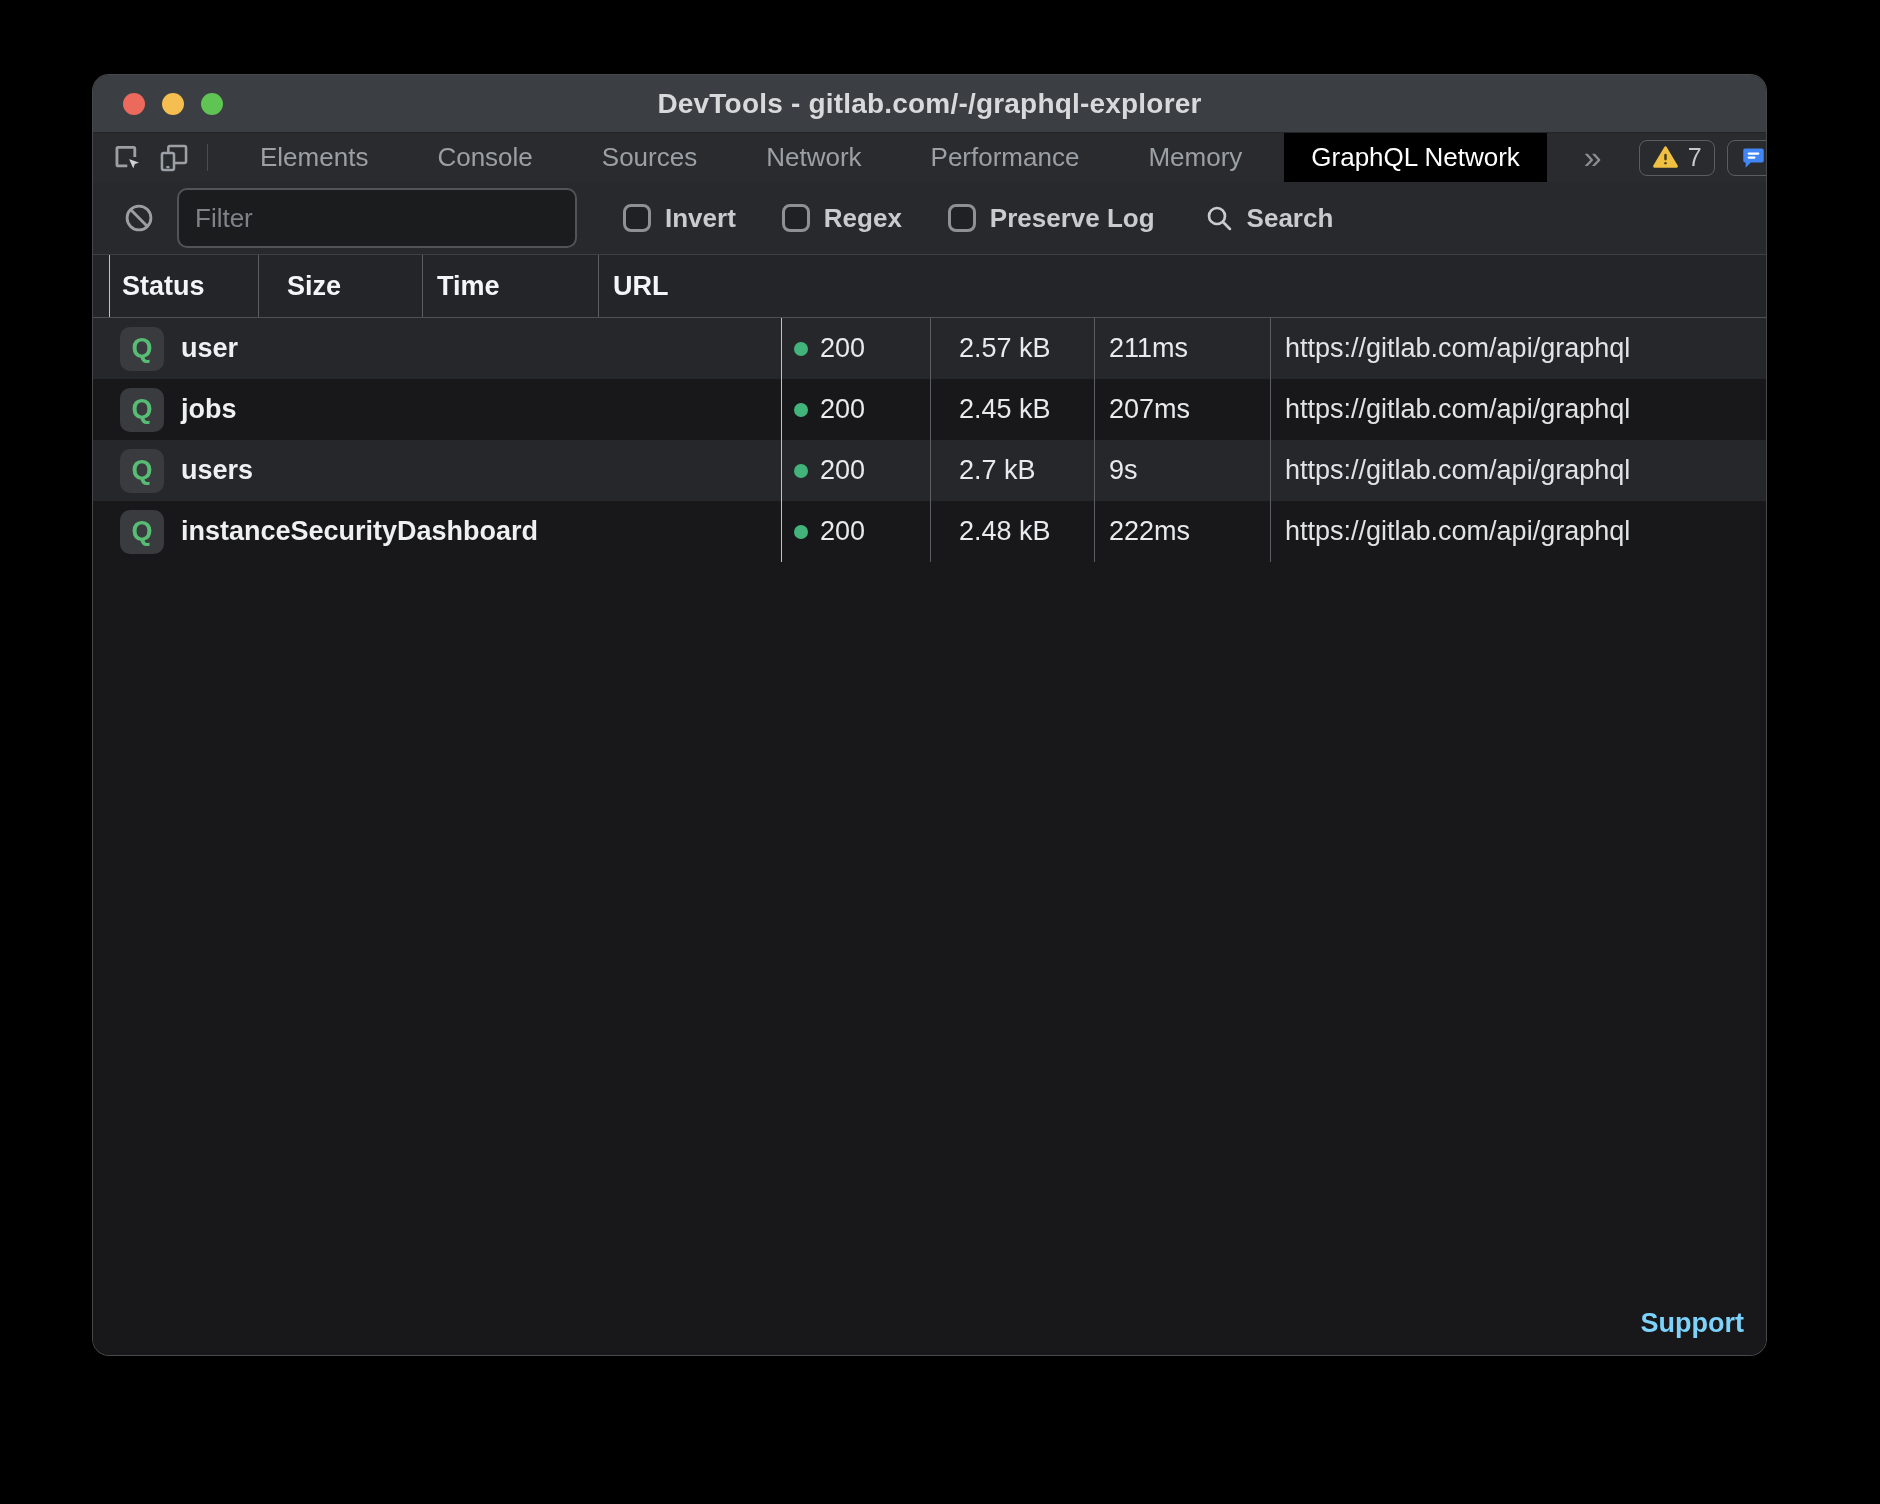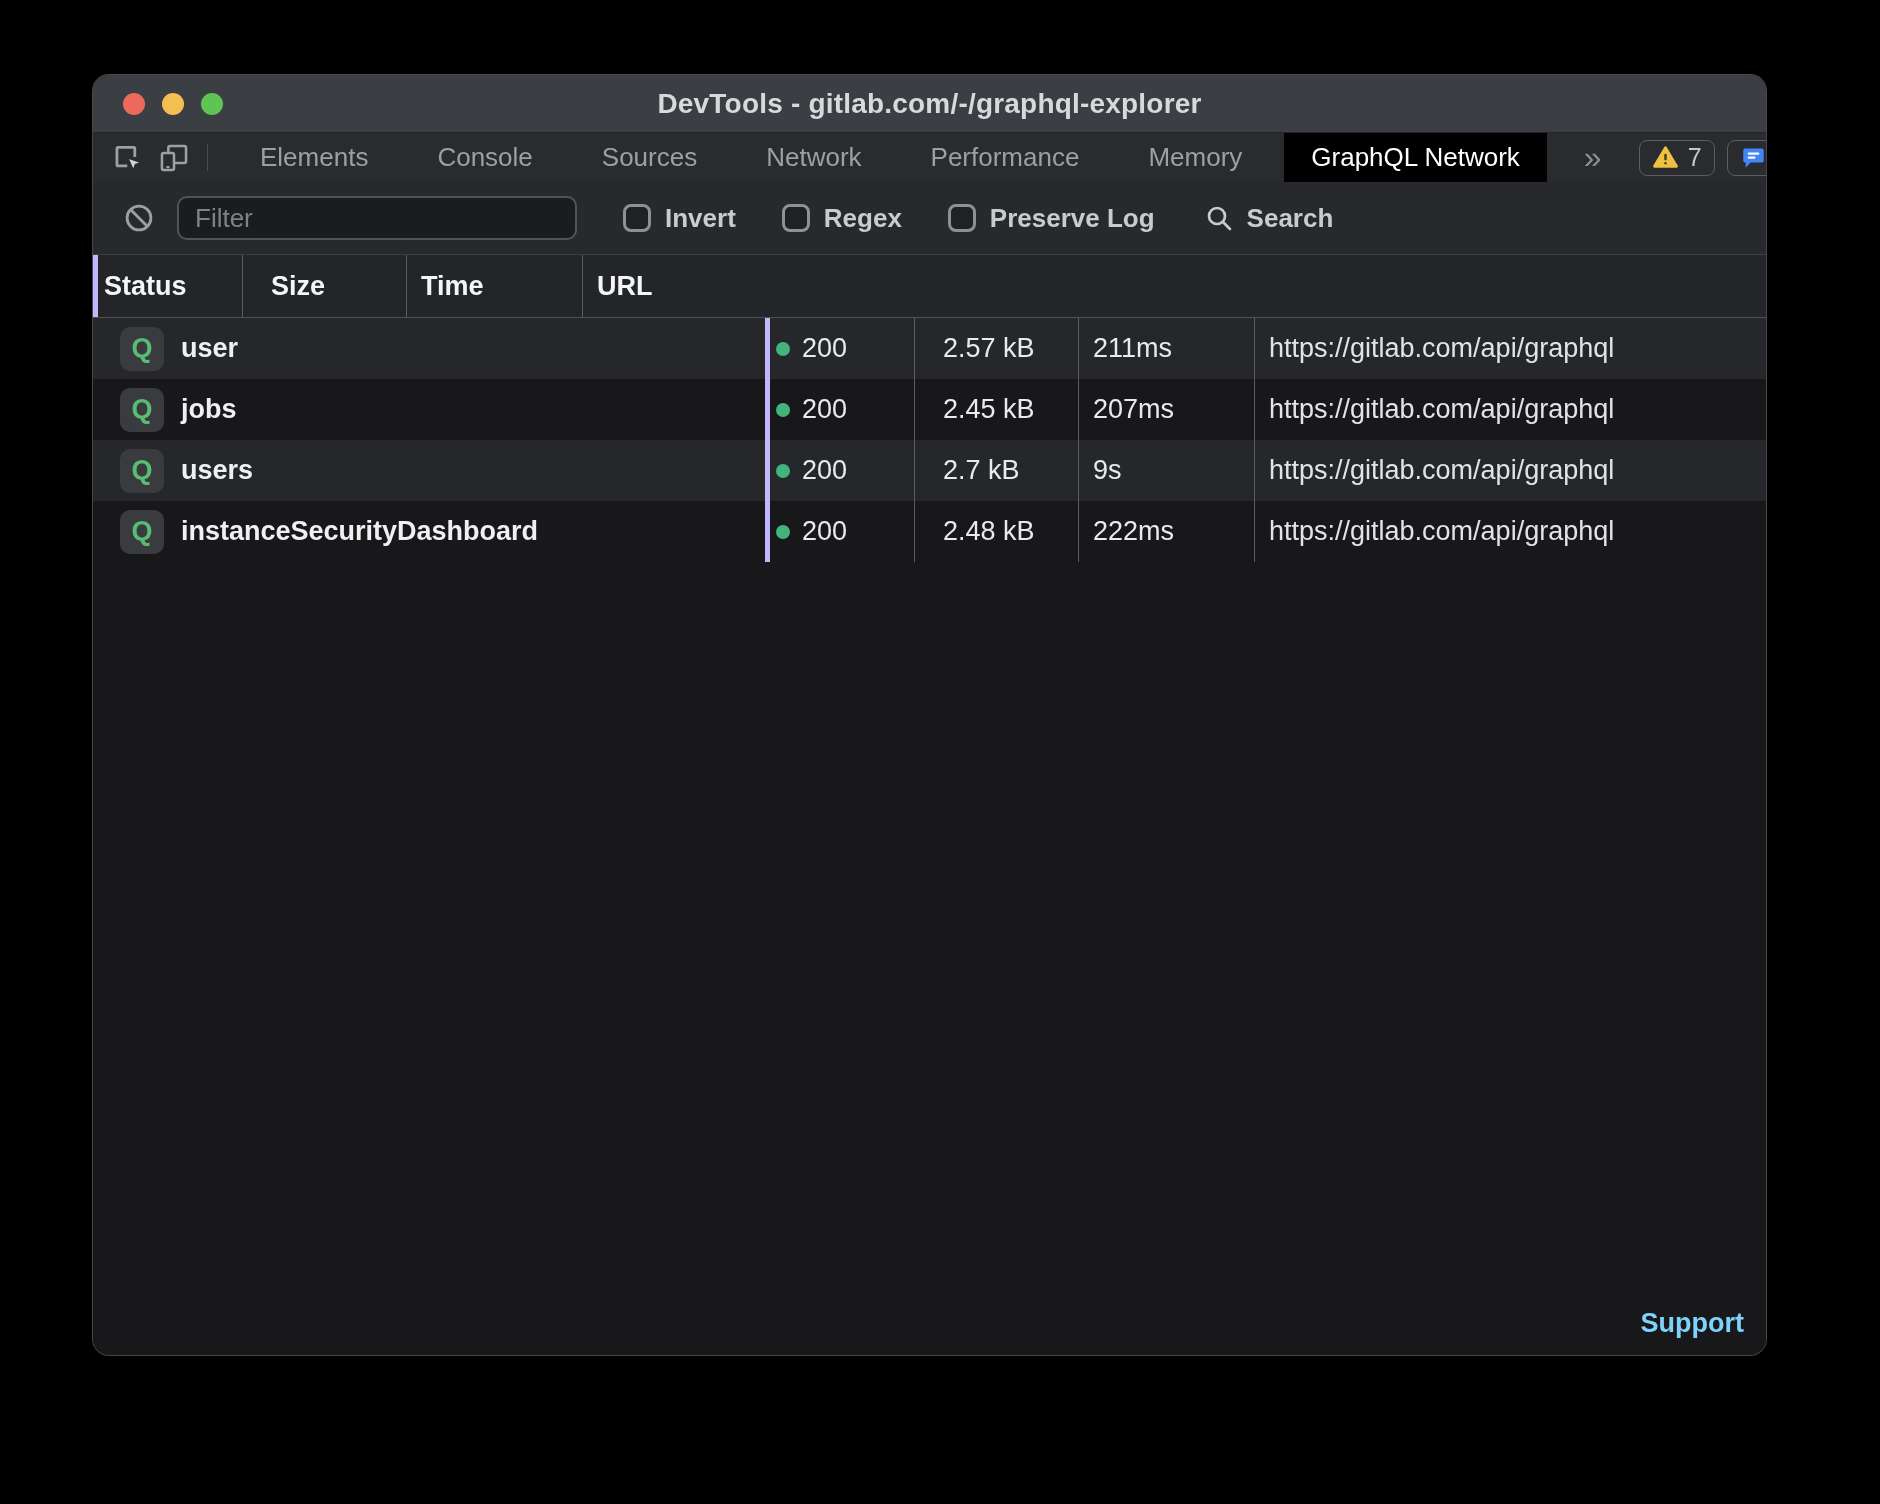--- a/index.html
+++ b/index.html
@@ -27,32 +27,32 @@
   .tabbar-left { display:flex; align-items:stretch; padding-left:12px; }
   .vsep { width:1px; background:#4b4c4f; align-self:center; height:27px; margin:0 10px; }
   .tab { padding:0 27px; display:flex; align-items:center; white-space:nowrap; }
   .tab.active { background:#000; color:#fff; }
   .overflow-btn { padding:0 22px; display:flex; align-items:center; font-size:32px; color:#8b8e92; }
   .tabbar-right { margin-left:auto; display:flex; align-items:center; gap:12px; padding-right:16px; }
   .badge { height:36px; border:1px solid #5b5d60; border-radius:8px; display:flex; align-items:center; gap:9px; padding:0 12px; font-size:25px; color:#c6c8ca; }
 
   
   .filterbar { height:73px; flex:0 0 73px; background:#28292c; display:flex; align-items:center; padding:0 22px 0 26px; border-bottom:1px solid #3e3f42; }
-  .filter-input { margin-left:18px; width:400px; height:44px; background:#1b1c1e; border:2px solid #525356; border-radius:10px; color:#e8e8e8; font-size:26px; padding:0 16px; font-family:"Liberation Sans", sans-serif; outline:none; }
+  .filter-input { margin-left:18px; width:400px; height:60px; background:#1b1c1e; border:2px solid #525356; border-radius:10px; color:#e8e8e8; font-size:26px; padding:0 16px; font-family:"Liberation Sans", sans-serif; outline:none; }
   .filter-input::placeholder { color:#7f8286; }
   .check-group { display:flex; align-items:center; gap:14px; margin-left:46px; }
   .checkbox { width:28px; height:28px; border:3px solid #8d9094; border-radius:8px; background:#202124; }
   .check-label { font-weight:700; font-size:26px; color:#c9cbcd; white-space:nowrap; }
   .search-group { display:flex; align-items:flex-end; gap:12px; margin-left:48px; }
 
   
   .thead { height:63px; flex:0 0 63px; background:#242528; display:flex; align-items:stretch; border-bottom:1px solid #505155; color:#f4f5f6; font-weight:700; font-size:27px; }
   .col { display:flex; align-items:center; }
   .c1 { width:672px; flex:0 0 672px; padding-left:27px; }
-  .c2 { width:149px; flex:0 0 149px; padding-left:6px; border-left:5px solid #c4b5fd; }
+  .c2 { width:149px; flex:0 0 149px; padding-left:12px; border-left:1px solid #c4b5fd;margin-left:16px; }
   .c3 { width:164px; flex:0 0 164px; padding-left:28px; border-left:1px solid #5c5d60; }
   .c4 { width:176px; flex:0 0 176px; padding-left:14px; border-left:1px solid #5c5d60; }
   .c5 { flex:1; padding-left:14px; border-left:1px solid #5c5d60; }
   .row { height:61px; flex:0 0 61px; display:flex; align-items:stretch; font-size:27px; color:#e8eaec; }
   .row.odd { background:#26272a; }
   .row.even { background:#18181a; }
   .qbadge { width:44px; height:44px; border-radius:10px; background:#3a3b3e; color:#58bd74; font-weight:700; font-size:27px; display:flex; align-items:center; justify-content:center; }
   .qname { margin-left:17px; font-weight:700; color:#eef0f1; white-space:nowrap; }
   .dot { width:14px; height:14px; border-radius:50%; background:#43b37c; margin-right:12px; flex:0 0 14px; }
   .url { color:#e2e3e5; }

